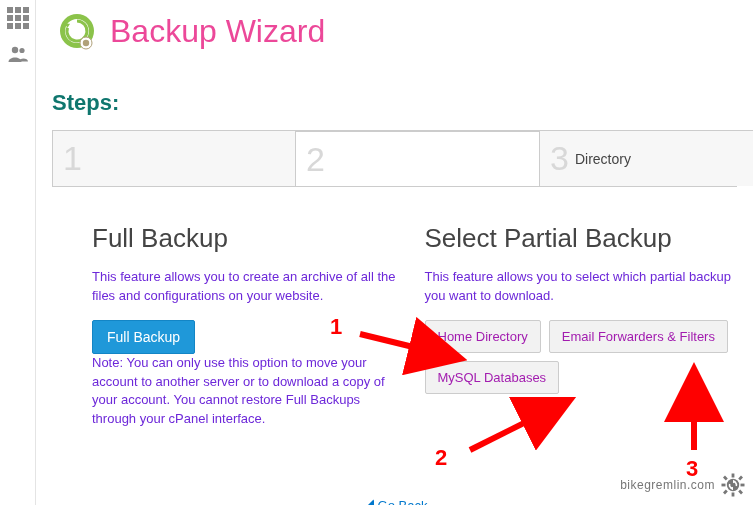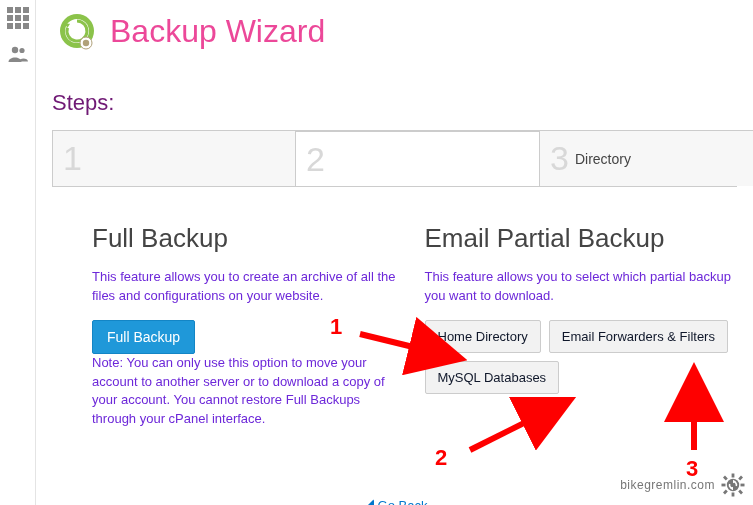--- a/index.html
+++ b/index.html
@@ -47,21 +47,21 @@
     color: #ec4899;
     margin: 12px 0 40px 6px;
     display: flex;
     align-items: flex-end;
   }
   .title-icon {
     width: 38px; height: 38px; margin-right: 14px;
     position: relative;
   }
   h2.steps {
-    font-size: 22px; font-weight: 400; color: #701a75;
+    font-size: 22px; font-weight: 700; color: #0f766e;
     margin: 12px 0 14px 0;
   }
   .step-tabs {
     display: flex;
     border-bottom: 1px solid #ccc;
     margin-bottom: 36px;
   }
   .step {
     flex: 0 0 auto;
     display: flex;
@@ -115,21 +115,21 @@
     cursor: pointer;
   }
   .note { font-size: 13px; color: #555; line-height: 1.45; margin-top: 14px; }
   .partial-buttons {
     display: flex; flex-wrap: wrap; gap: 8px;
     margin-top: 4px;
   }
   .btn-partial {
     background: #f2f2f2;
     border: 1px solid #ccc;
-    color: #0f172a;
+    color: #a21caf;
     padding: 8px 12px;
     font-size: 13px;
     border-radius: 2px;
     cursor: pointer;
     white-space: nowrap;
     text-align: right;
   }
   .go-back-row {
     text-align: center;
     margin-top: 54px;
@@ -229,21 +229,21 @@
   </div>
 
   <div class="columns">
     <div class="col">
       <h3>Full Backup</h3>
       <p>This feature allows you to create an archive of all the files and configurations on your website.</p>
       <button class="btn-primary">Full Backup</button>
       <p class="note">Note: You can only use this option to move your account to another server or to download a copy of your account. You cannot restore Full Backups through your cPanel interface.</p>
     </div>
     <div class="col">
-      <h3>Email Partial Backup</h3>
+      <h3>Select Partial Backup</h3>
       <p>This feature allows you to select which partial backup you want to download.</p>
       <div class="partial-buttons">
         <button class="btn-partial">Home Directory</button>
         <button class="btn-partial">Email Forwarders &amp; Filters</button>
         <button class="btn-partial">MySQL Databases</button>
       </div>
     </div>
   </div>
 
   <div class="go-back-row">

